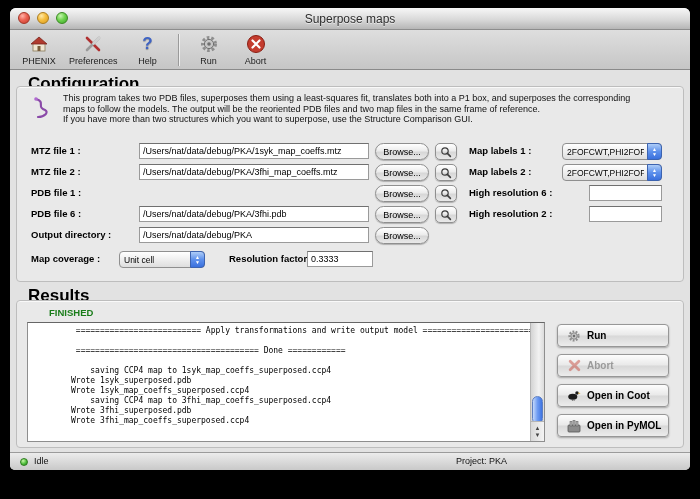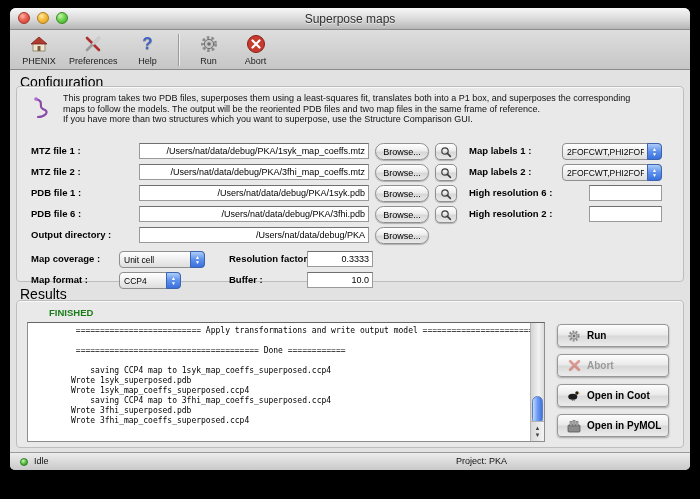--- a/index.html
+++ b/index.html
@@ -32,21 +32,21 @@
     border-bottom:1px solid #8a8a8a;
     display:flex; align-items:flex-start; padding:3px 0 0 12px; gap:13px;
   }
   .tb-item { display:flex; flex-direction:column; align-items:center; gap:1px; min-width:34px; cursor:default; }
   .tb-item .ticon { width:22px; height:22px; display:flex; align-items:center; justify-content:center; }
   .tb-item .tlabel { font-size:9px; color:#1d1d1d; }
   .tb-sep { width:1px; height:32px; background:#9a9a9a; box-shadow:1px 0 0 #efefef; margin-top:1px; }
   .help-q { font-size:17px; font-weight:bold; color:#3e63c4; text-shadow:0 1px 1px rgba(0,0,0,.3); }
 
   
-  .section-title { position:absolute; left:10px; font-size:14px; font-weight:normal; color:#000; }
+  .section-title { position:absolute; left:18px; font-size:17px; font-weight:bold; color:#000; }
   .groupbox {
     position:absolute; left:6px; width:668px;
     background:#e9e9e9; border:1px solid #bdbdbd; border-radius:4px;
     box-shadow:inset 0 1px 0 rgba(255,255,255,.7);
   }
   .config-title { top:66px; }
   .config-box { top:78px; height:196px; }
   .results-title { top:278px; }
   .results-box { top:292px; height:148px; }
 
@@ -56,21 +56,21 @@
     position:absolute; left:46px; top:6px; width:575px;
     font-size:9px; line-height:10.5px; color:#111; white-space:pre-wrap;
   }
 
   
   .frow { position:absolute; left:0; right:0; height:17px;margin-top:6px; }
   .flabel { position:absolute; left:14px; top:2px; font-size:9.5px; font-weight:bold; color:#000; }
   .tinput {
     position:absolute; height:16px; background:#fff;
     border:1px solid #9a9a9a; border-top-color:#707070;
-    font-family:"Liberation Sans", sans-serif; font-size:9px; color:#000; padding:0 3px;text-align:right;
+    font-family:"Liberation Sans", sans-serif; font-size:9px; color:#000; padding:0 3px;
   }
   .path-input { left:122px; top:0; width:230px; }
   .aqua-btn {
     position:absolute; height:17px; font-family:"Liberation Sans", sans-serif;
     font-size:9px; color:#000; text-align:center;
     background:linear-gradient(#ffffff,#ececec 45%,#d7d7d7 55%,#e9e9e9);
     border:1px solid #8f8f8f; border-radius:9px;
     box-shadow:0 1px 1px rgba(0,0,0,.25); cursor:default;
   }
   .browse { left:358px; top:0; width:54px; }
@@ -266,21 +266,20 @@
         <span class="sel-text">2FOFCWT,PHI2FOF...</span>
         <span class="sel-arrows">
             <span>▲</span>
             <span>▼</span>
           </span>
       </div>
     </div>
 
     <div class="frow" style="top:92px">
       <span class="flabel">PDB file 1 :</span>
-      <input class="tinput path-input" value="/Users/nat/data/debug/PKA/1syk.pdb" style="">
       <button class="aqua-btn browse">Browse...</button>
       <button class="mag-btn">
         <svg width="12" height="12" viewBox="0 0 12 12">
             <circle cx="5" cy="5" r="3.2" fill="none" stroke="#3d3d3d" stroke-width="1.2"></circle>
             <line x1="7.4" y1="7.4" x2="10.4" y2="10.4" stroke="#3d3d3d" stroke-width="1.6" stroke-linecap="round"></line>
           </svg>
       </button>
       <span class="rlabel">High resolution 6 :</span>
       <input class="tinput hires-input" value="" style="">
     </div>
@@ -311,32 +310,20 @@
         <span class="sel-text">Unit cell</span>
         <span class="sel-arrows">
             <span>▲</span>
             <span>▼</span>
           </span>
       </div>
       <span class="olabel" style="left:212px">Resolution factor :</span>
       <input class="tinput" style="left: 290px; top: 0px; width: 66px;" value="0.3333">
     </div>
 
-    <div class="frow" style="top:179px">
-      <span class="olabel" style="left:14px">Map format :</span>
-      <div class="aqua-select" style="left:102px; top:0; width:62px">
-        <span class="sel-text">CCP4</span>
-        <span class="sel-arrows">
-            <span>▲</span>
-            <span>▼</span>
-          </span>
-      </div>
-      <span class="olabel" style="left:212px">Buffer :</span>
-      <input class="tinput" style="left: 290px; top: 0px; width: 66px;" value="10.0">
-    </div>
   </div>
 
   <div class="section-title results-title">Results</div>
 
   <div class="groupbox results-box">
     <div class="finished">FINISHED</div>
 
     <div class="console">
       <pre> ========================== Apply transformations and write output model ==========================
 

